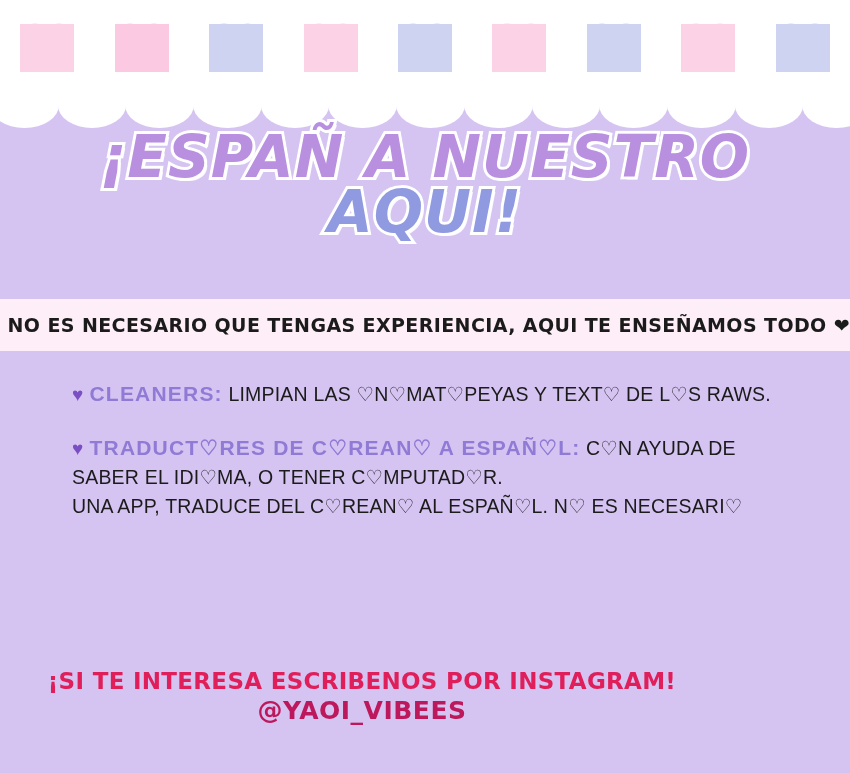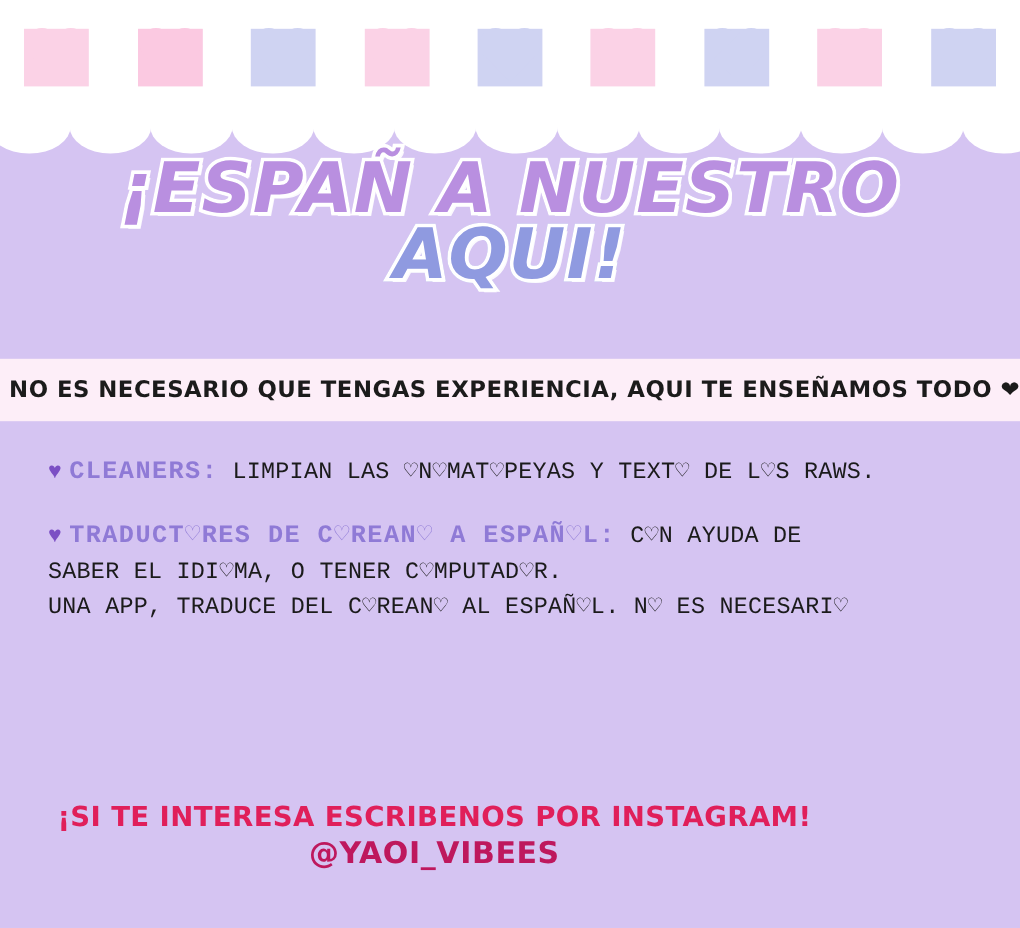--- a/index.html
+++ b/index.html
@@ -151,26 +151,27 @@
     position: absolute;
     top: 378px;
     left: 0;
     width: 850px;
     padding: 0 40px;
     box-sizing: border-box;
     z-index: 2;
   }
   .role-block {
     margin-bottom: 22px;
-    font-family: Liberation Mono, monospace;
+    font-family: Liberation Sans, sans-serif;
     font-size: 19.5px;
     line-height: 1.5;
     color: #1b1b1b;
     letter-spacing: 0.2px;
     text-transform: uppercase;
+    margin-left: 32px;
   }
   .bullet-heart {
     display: inline-block;
     color: #7b4fc4;
     font-size: 19px;
     margin-right: 6px;
   }
   .role-name {
     color: #8f7ad6;
     font-weight: bold;

